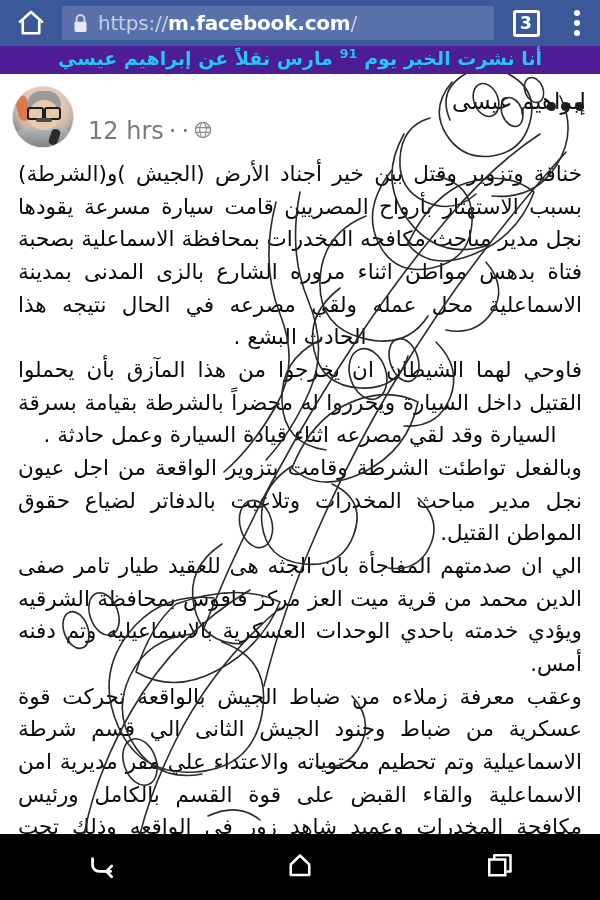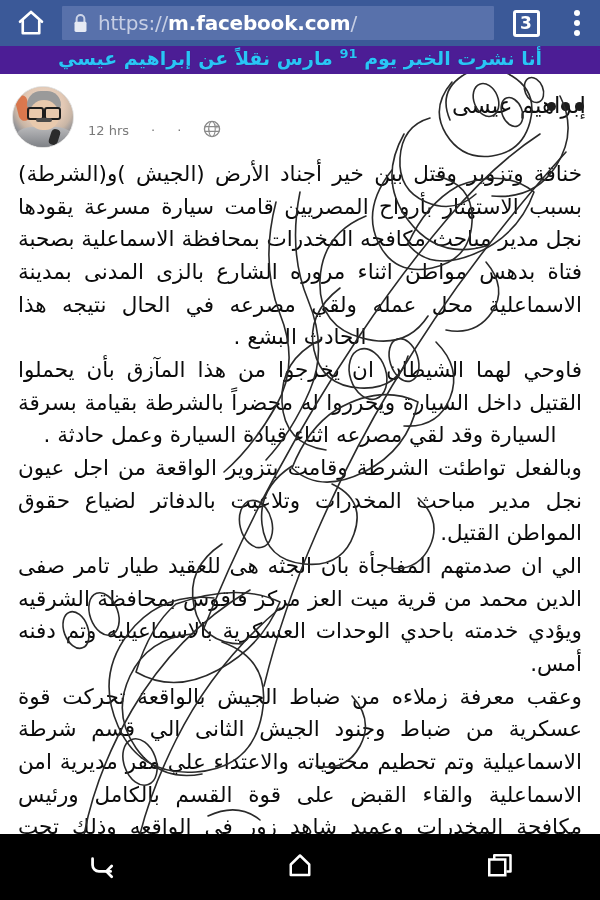--- a/index.html
+++ b/index.html
@@ -119,22 +119,22 @@
       background:#2b2b2b; border-radius:4px; transform:rotate(18deg); }
 
   .post-meta{ flex:1 1 auto; direction:rtl; text-align:right; padding-right:2px; }
   .author-name{
     font-size:23px; color:#0f0f0f; font-weight:normal; line-height:1.25;
     direction:rtl;
   }
   .post-sub{
     display:flex; align-items:center; justify-content:flex-start;
     direction:ltr;
-    font-size:13px; color:#7a7a7a; line-height:1.3; margin-top:1px;
-    gap:22px; white-space:nowrap;
+    font-size:24px; color:#7a7a7a; line-height:1.3; margin-top:1px;
+    gap:5px; white-space:nowrap;
   }
   .globe-icon{ display:inline-block; vertical-align:-2px; }
   .post-dots{
     position:absolute; top:28px; right:16px;
     display:flex; gap:5px; cursor:pointer; z-index:3;
   }
   .post-dots i{ width:9px; height:9px; border-radius:50%; background:#1d1d1d; display:block; }
 
   .post-body{
     direction:rtl; text-align:right;

